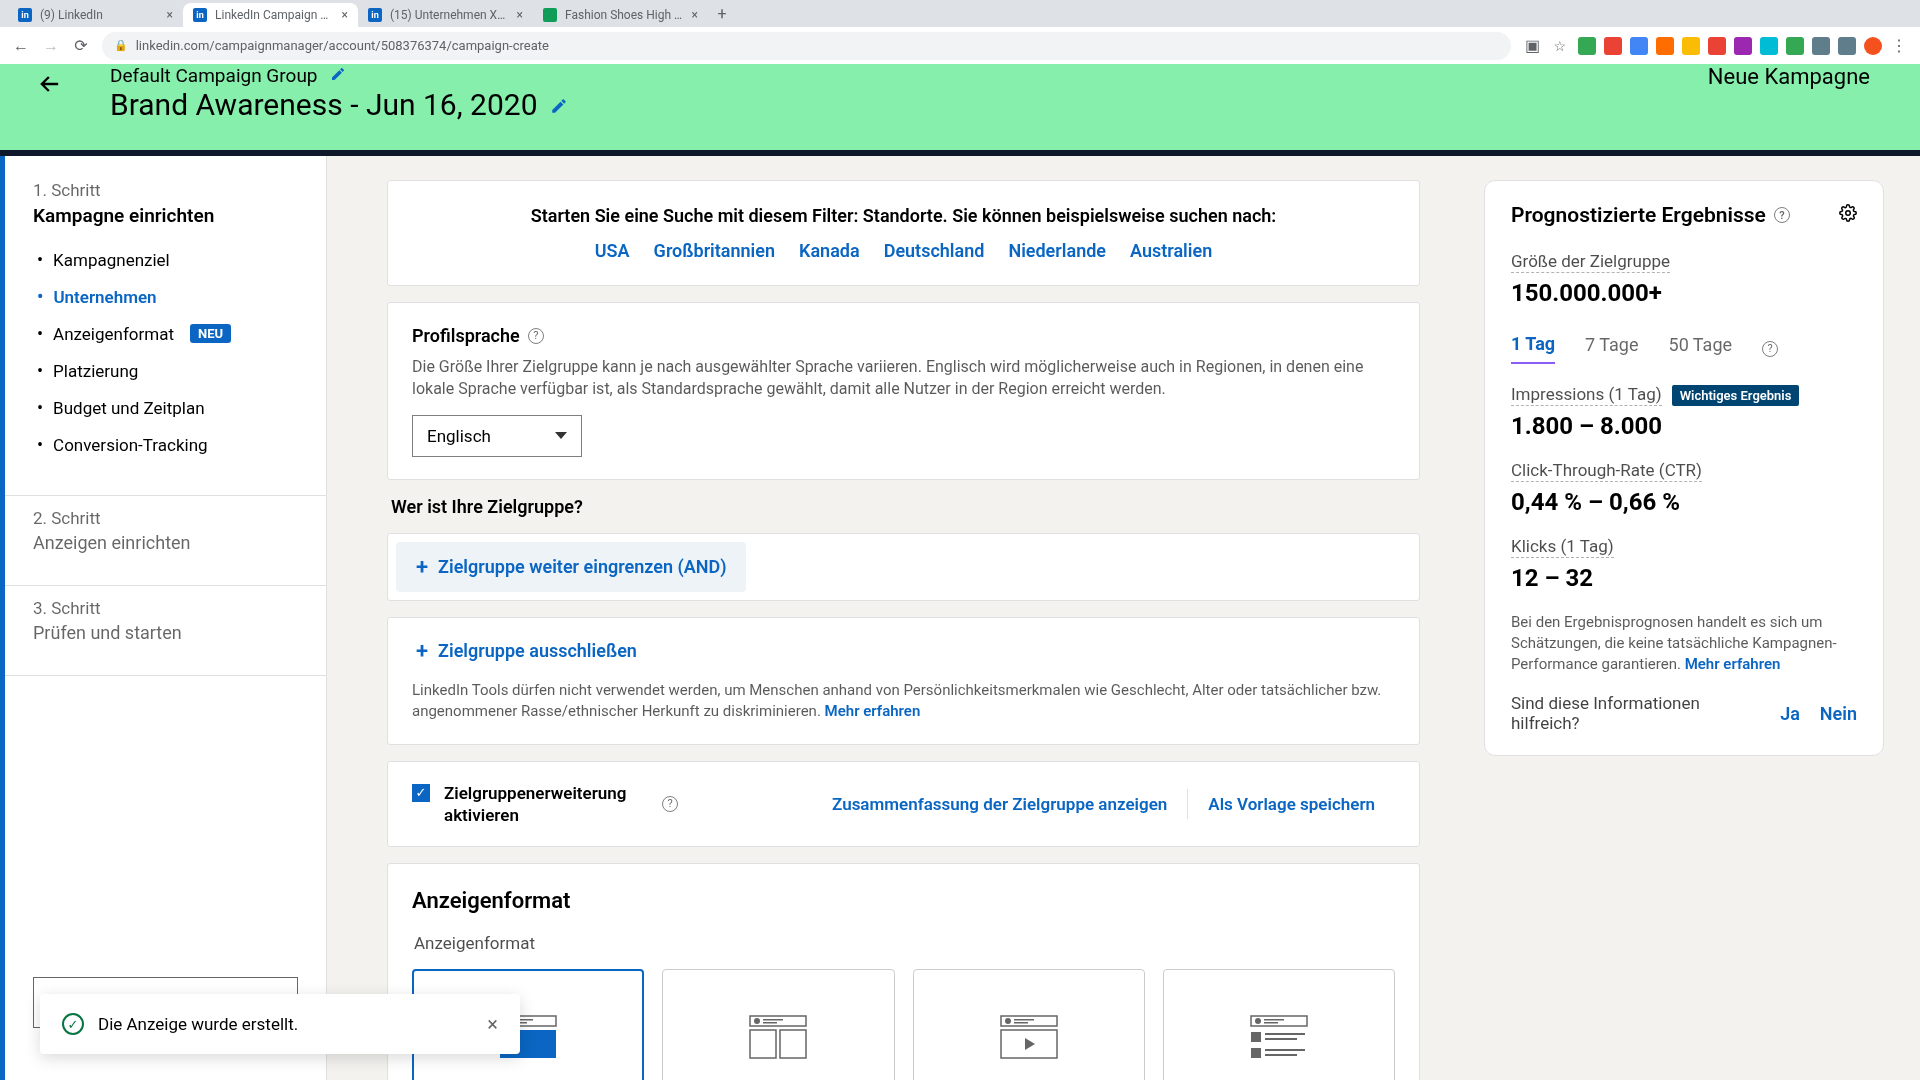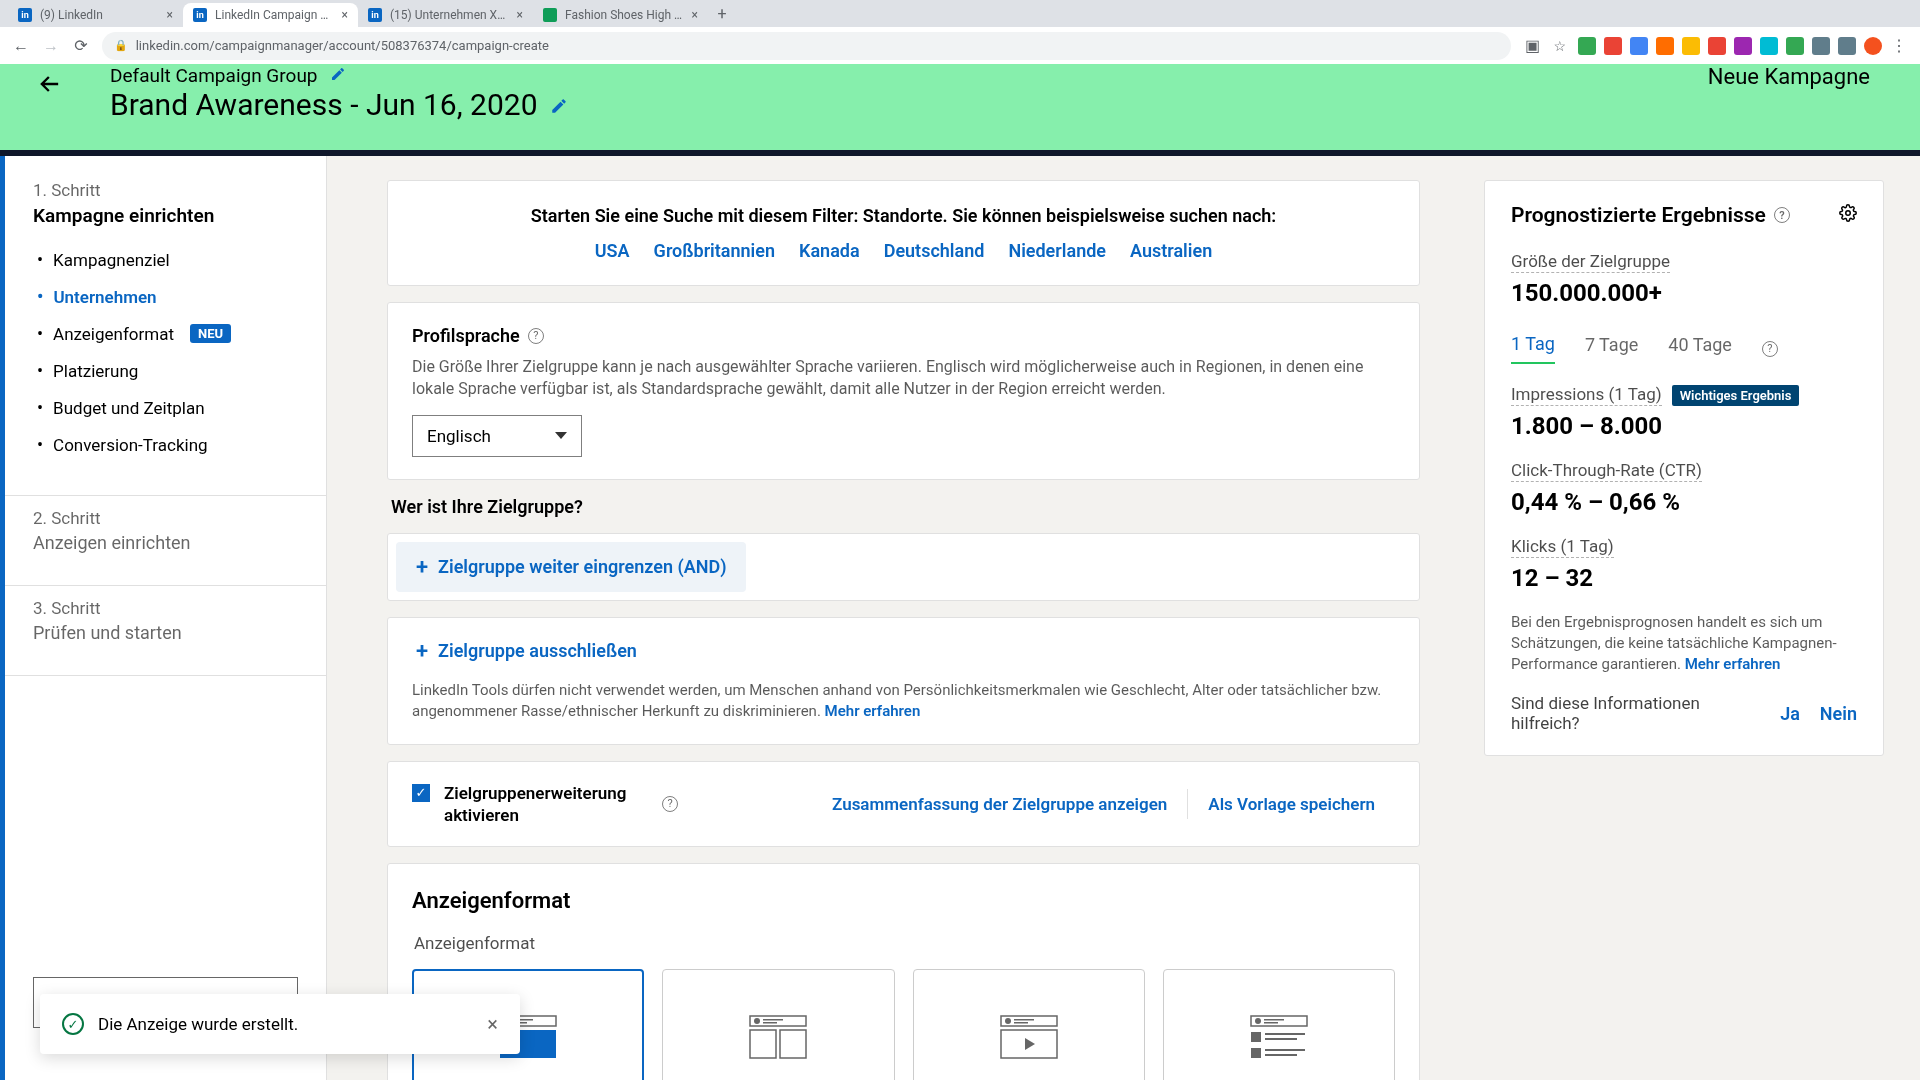--- a/index.html
+++ b/index.html
@@ -89,29 +89,29 @@
 .format-card { padding: 24px; }
 .format-title { font-size: 22px; font-weight: 600; margin-bottom: 20px; }
 .format-subtitle { font-size: 17px; color: rgba(0,0,0,0.7); margin-bottom: 16px; margin-left: 2px; }
 .format-options { display: flex; gap: 18px; }
 .format-option { width: 238px; height: 140px; border: 1px solid #ccc; border-radius: 4px; display: flex; align-items: center; justify-content: center; cursor: pointer; }
 .format-option.selected { border: 2px solid #0a66c2; }
 .format-option svg { width: 60px; height: 50px; }
 
 
 .right-panel { width: 440px; padding: 24px 36px 24px 4px; }
-.forecast-card { background: #fff; border: 1px solid #e0e0e0; border-radius: 3px; padding: 22px 26px; }
+.forecast-card { background: #fff; border: 1px solid #e0e0e0; border-radius: 11px; padding: 22px 26px; }
 .forecast-header { display: flex; align-items: center; justify-content: space-between; margin-bottom: 24px; }
 .forecast-title { font-size: 21px; font-weight: 600; display: flex; align-items: center; gap: 8px; }
 .gear-icon { cursor: pointer; }
 .metric-label { font-size: 17px; color: rgba(0,0,0,0.7); border-bottom: 1px dashed rgba(0,0,0,0.3); display: inline-block; padding-bottom: 1px; }
 .metric-value { font-size: 24px; font-weight: 700; color: #000; margin-top: 6px; }
 .tabs-period { display: flex; gap: 30px; margin: 26px 0 20px 0; align-items: center; }
 .tab-period { font-size: 18px; color: rgba(0,0,0,0.6); cursor: pointer; padding-bottom: 8px; }
-.tab-period.active { color: #0a66c2; font-weight: 400; border-bottom: 2px solid #22c55e; }
+.tab-period.active { color: #0a66c2; font-weight: 700; border-bottom: 2px solid #8b5cf6; }
 .metric-block { margin-bottom: 20px; }
 .metric-row { display: flex; align-items: center; gap: 10px; }
 .em-value { font-size: 20px; font-weight: 700; font-style: italic; color: rgba(0,0,0,0.75); margin-top: 4px; }
 .badge-important { background: #004471; color: #fff; font-size: 13px; font-weight: 600; padding: 3px 8px; border-radius: 2px; }
 .forecast-footer { font-size: 15px; color: rgba(0,0,0,0.65); line-height: 1.4; margin-top: 8px; }
 .forecast-footer a { color: #0a66c2; font-weight: 600; cursor: pointer; text-decoration: none; }
 .helpful-row { display: flex; align-items: center; justify-content: space-between; margin-top: 18px; }
 .helpful-text { font-size: 17px; color: rgba(0,0,0,0.75); max-width: 200px; }
 .helpful-btns { display: flex; gap: 20px; }
 .helpful-btn { color: #0a66c2; font-size: 18px; font-weight: 600; cursor: pointer; }
@@ -374,21 +374,21 @@
       </div>
 
       <div class="metric-block">
         <span class="metric-label">Größe der Zielgruppe</span>
         <div class="metric-value">150.000.000+</div>
       </div>
 
       <div class="tabs-period">
         <span class="tab-period active">1 Tag</span>
         <span class="tab-period">7 Tage</span>
-        <span class="tab-period">40 Tage</span>
+        <span class="tab-period">50 Tage</span>
         <span class="help-icon">?</span>
       </div>
 
 
       <div class="metric-block">
         <div class="metric-row">
           <span class="metric-label">Impressions (1 Tag)</span>
           <span class="badge-important">Wichtiges Ergebnis</span>
         </div>
         <div class="metric-value">1.800 – 8.000</div>

